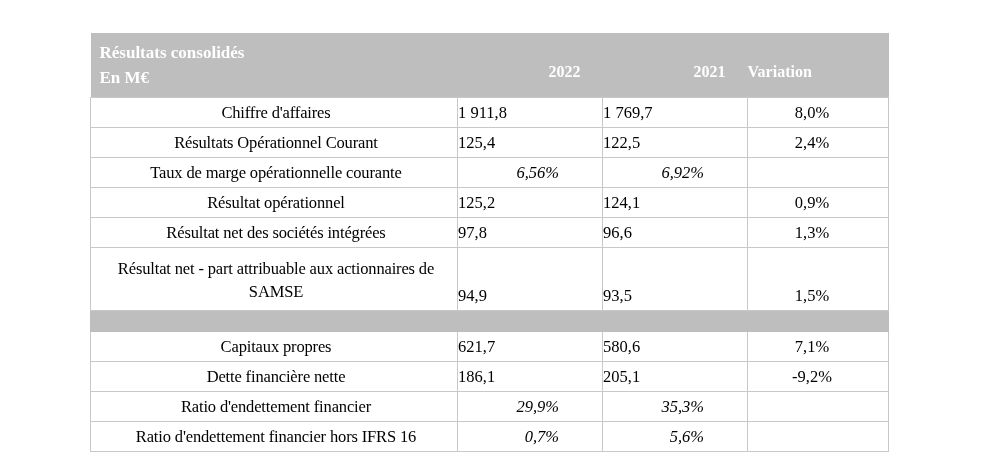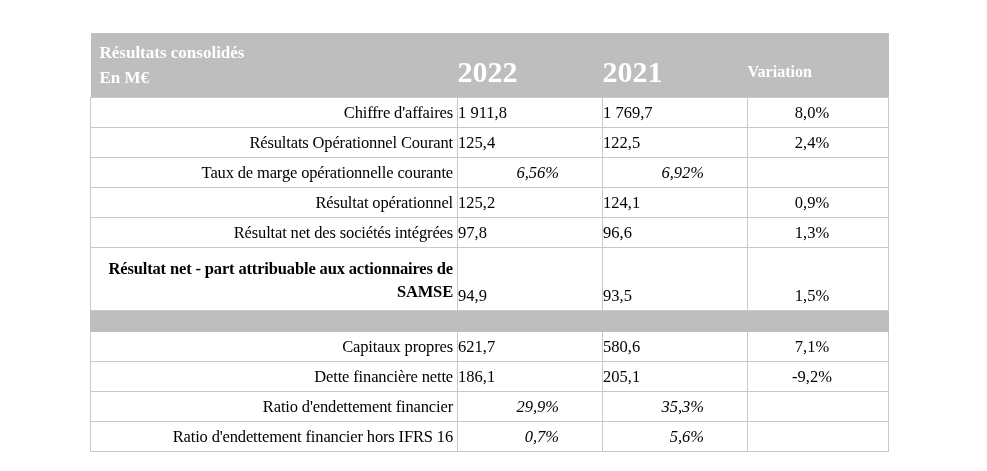--- a/index.html
+++ b/index.html
@@ -44,22 +44,22 @@
   }
   th.h-title {
     text-align: left;
     font-size: 17px;
     line-height: 25px;
     padding: 7px 0 7px 9px;
     vertical-align: top;
   }
   th.h-title .l2 { display: block; }
   th.h-year {
-    text-align: left;
-    font-size: 30px;
+    text-align: right;
+    font-size: 16px;
     padding-top: 14px;
     padding-right: 22px;
     vertical-align: middle;
   }
   th.h-var {
     text-align: left;
     font-size: 16px;
     padding-top: 14px;
     padding-right: 6px;
     vertical-align: middle;
@@ -68,21 +68,21 @@
   
   tbody td {
     border: 1px solid #c8c8c8;
     font-size: 16.5px;
     color: #000000;
     background: #ffffff;
     height: 29px;
     padding: 0;
   }
   td.lbl {
-    text-align: right;
+    text-align: center;
     padding-left: 8px;
     padding-right: 4px;
     letter-spacing: -0.15px;
   }
   td.num {
     text-align: left;
     padding-right: 14px;
   }
   td.num.pct {
     text-align: right;
@@ -94,21 +94,20 @@
     padding-right: 12px;
   }
   td.num.empty { text-align: right; }
 
   
   tr.tall td { height: 58px; }
   tr.tall td.lbl {
     vertical-align: middle;
     line-height: 23px;
     padding-top: 2px;
-    font-weight: bold;
   }
   tr.tall td.num { vertical-align: bottom; padding-bottom: 4px; }
 
   
   tr.spacer td {
     height: 20px;
     background: #bebebe;
     border-left: 1px solid #bebebe;
     border-right: 1px solid #bebebe;
     border-top: 1px solid #bebebe;

